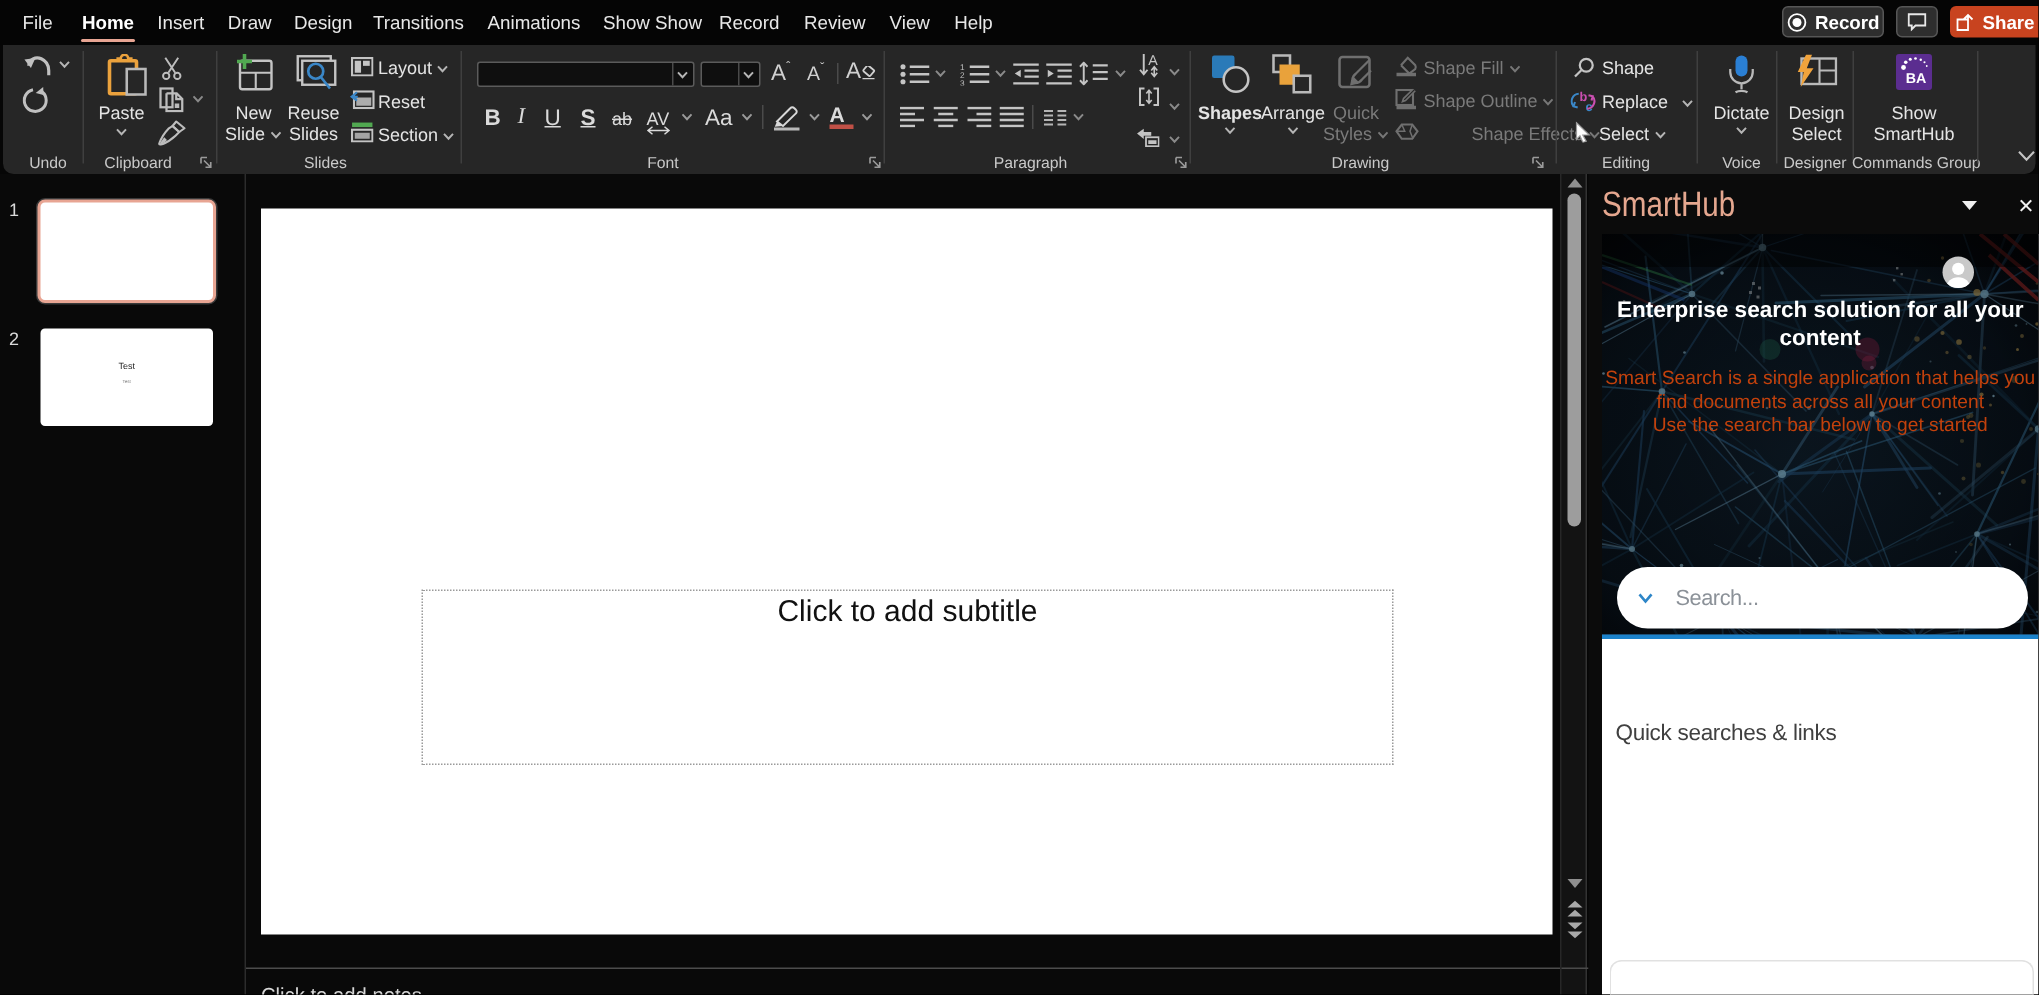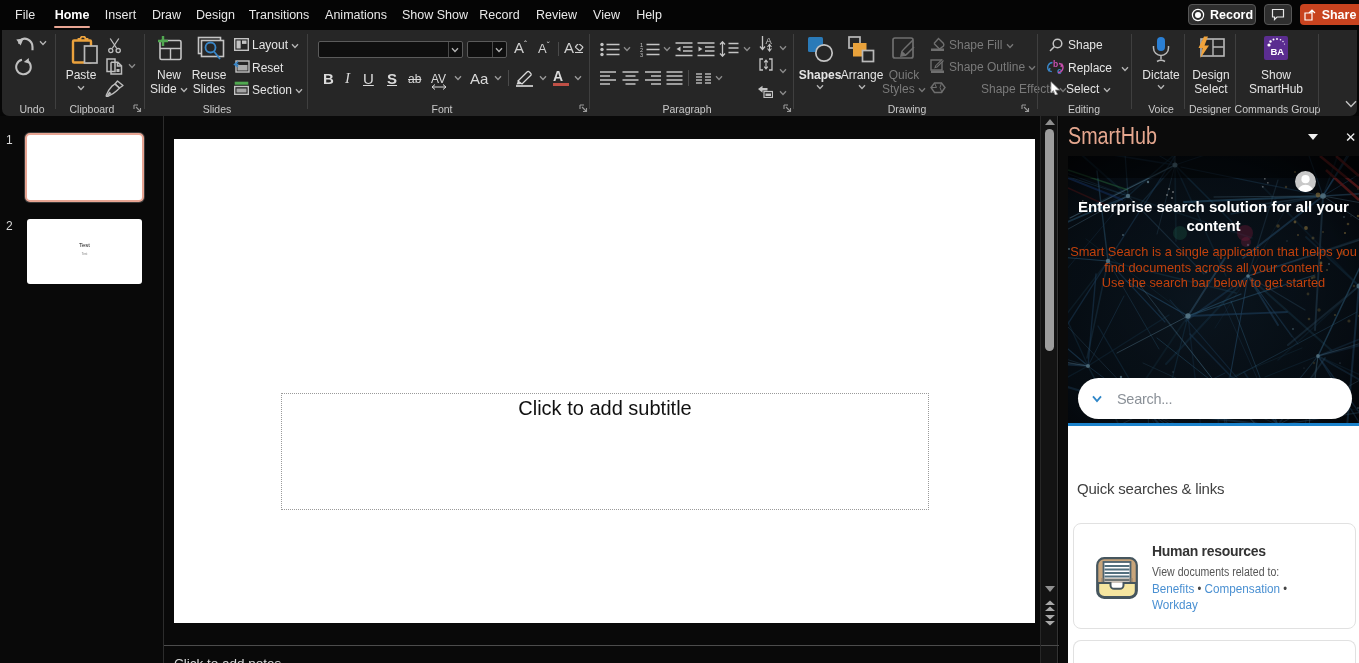--- a/index.html
+++ b/index.html
@@ -857,31 +857,17 @@
       <div class="abs" style="left:0; top:88px; width:291px; text-align:center; color:#c2410c; font-size:12.8px; line-height:15.5px;">Smart Search is a single application that helps you find documents across all your content<br>Use the search bar below to get started</div>
       <div class="abs" style="left:10px; top:222px; width:274px; height:41px; background:#fff; border-radius:21px;">
         <svg width="10" height="8" viewBox="0 0 10 8" style="position:absolute; left:14px; top:17px;">
               <path d="M1 1.3 L5 6 L9 1.3" fill="none" stroke="#2e86c8" stroke-width="1.8"></path>
             </svg>
         <div style="position:absolute; left:39px; top:13px; font-size:14.5px; letter-spacing:-0.3px; color:#8b9198;">Search...</div>
       </div>
     </div>
     <div class="abs" style="left:0; top:267px; width:291px; height:3px; background:#1b82cb;"></div>
     <div class="abs" style="left:9px; top:324px; font-size:15px; letter-spacing:-0.2px; color:#404040;">Quick searches &amp; links</div>
-    <div class="abs" style="left:5px; top:367px; width:283px; height:106px; background:#fff; border:1px solid #e1e1e1; border-radius:8px;">
-      <div class="abs" style="left:22px; top:33px;">
-        <svg width="42" height="42" viewBox="0 0 42 42">
-          <rect x="1.2" y="1.2" width="39.6" height="39.6" rx="7" fill="#c8a57b" stroke="#46565e" stroke-width="2.2"></rect>
-          <rect x="7.5" y="5" width="27" height="27" fill="#fff" stroke="#4d626e" stroke-width="1.8"></rect>
-          <path d="M8.5 9 h25 M8.5 12.5 h25 M8.5 16 h25 M8.5 19.5 h25 M8.5 23 h25" stroke="#54707e" stroke-width="1.9"></path>
-          <rect x="5" y="21" width="32" height="5" fill="#8d7c69" opacity="0.45"></rect>
-          <path d="M2.2 26 h12.3 v2.2 a3.6 3.6 0 0 0 3.6 3.6 h5.8 a3.6 3.6 0 0 0 3.6 -3.6 V26 h12.3 v8 a6 6 0 0 1 -6 6 H8.2 a6 6 0 0 1 -6 -6 z" fill="#f5e6a0" stroke="#46565e" stroke-width="2"></path>
-        </svg>
-      </div>
-      <div class="abs" style="left:78px; top:19px; font-size:14px; letter-spacing:-0.3px; font-weight:bold; color:#333;">Human resources</div>
-      <div class="abs" style="left:78px; top:41px; font-size:12px; color:#555; transform:scaleX(0.88); transform-origin:0 0;">View documents related to:</div>
-      <div class="abs" style="left:78px; top:57px; font-size:13px; color:#4a90d2; line-height:16px; width:185px; transform:scaleX(0.9); transform-origin:0 0;">Benefits <span style="color:#444; font-size:12px;">•</span> Compensation <span style="color:#444; font-size:12px;">•</span> Workday</div>
-    </div>
     <div class="abs" style="left:5px; top:484px; width:283px; height:30px; background:#fff; border:1px solid #e1e1e1; border-radius:8px 8px 0 0; border-bottom:none;"></div>
   </div>
 </div>
 
 </div>
 
 </body></html>

